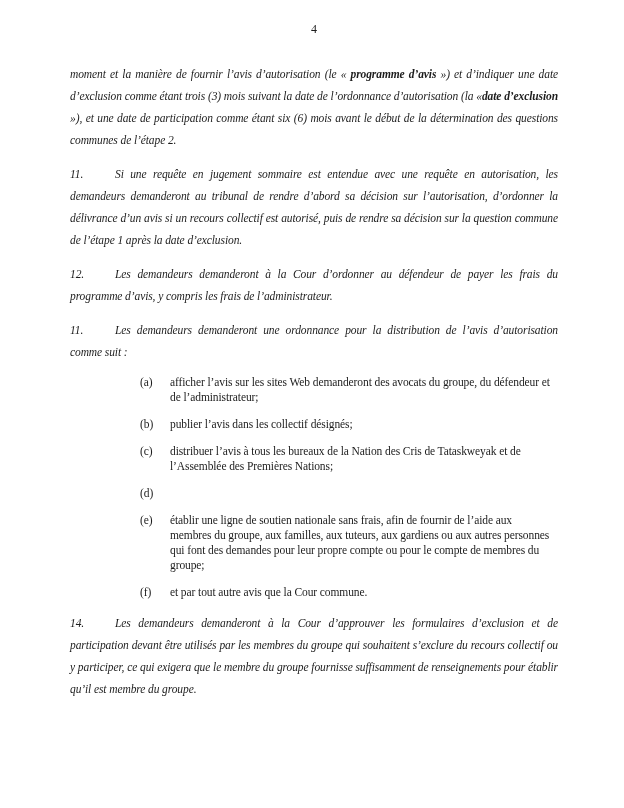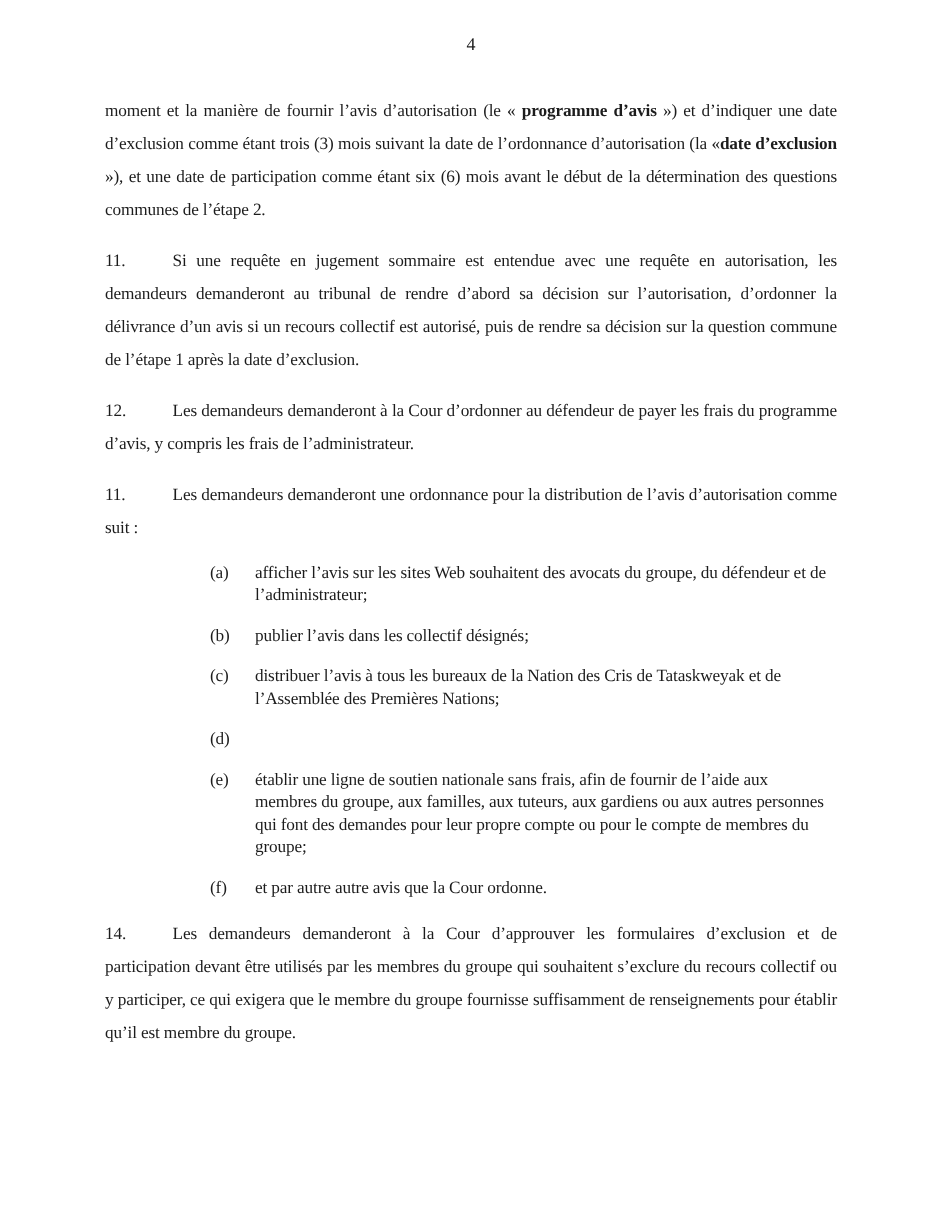--- a/index.html
+++ b/index.html
@@ -22,20 +22,21 @@
   }
   .page-number {
     text-align: center;
     margin: 0 0 26px 0;
     font-size: 12px;
   }
   .para {
     margin: 0 0 12px 0;
     line-height: 22px;
     text-align: justify;
+    font-style: italic;
   }
   .para .num {
     display: inline-block;
     width: 45px;
   }
   .para b {
     font-weight: bold;
   }
   .list {
     margin: 3px 0 12px 0;
@@ -60,37 +61,37 @@
 <div class="page">
   <div class="page-number">4</div>
   <div id="content">
       <p class="para cont"><span>moment et la manière de fournir l’avis d’autorisation (le « </span><b>programme d’avis</b><span> ») et d’indiquer une date d’exclusion comme étant trois (3) mois suivant la date de l’ordonnance d’autorisation (la «</span><b>date d’exclusion</b><span> »), et une date de participation comme étant six (6) mois avant le début de la détermination des questions communes de l’étape 2.</span></p>
       <p class="para numbered"><span class="num">11.</span><span>Si une requête en jugement sommaire est entendue avec une requête en autorisation, les demandeurs demanderont au tribunal de rendre d’abord sa décision sur l’autorisation, d’ordonner la délivrance d’un avis si un recours collectif est autorisé, puis de rendre sa décision sur la question commune de l’étape 1 après la date d’exclusion.</span></p>
       <p class="para numbered"><span class="num">12.</span><span>Les demandeurs demanderont à la Cour d’ordonner au défendeur de payer les frais du programme d’avis, y compris les frais de l’administrateur.</span></p>
       <p class="para numbered"><span class="num">11.</span><span>Les demandeurs demanderont une ordonnance pour la distribution de l’avis d’autorisation comme suit :</span></p>
       <div class="list">
         <div class="list-item">
           <span class="label">(a)</span>
-          <span class="itext">afficher l’avis sur les sites Web souhaitent des avocats du groupe, du défendeur et de l’administrateur;</span>
+          <span class="itext">afficher l’avis sur les sites Web demanderont des avocats du groupe, du défendeur et de l’administrateur;</span>
         </div>
         <div class="list-item">
           <span class="label">(b)</span>
           <span class="itext">publier l’avis dans les collectif désignés;</span>
         </div>
         <div class="list-item">
           <span class="label">(c)</span>
           <span class="itext">distribuer l’avis à tous les bureaux de la Nation des Cris de Tataskweyak et de l’Assemblée des Premières Nations;</span>
         </div>
         <div class="list-item">
           <span class="label">(d)</span>
         </div>
         <div class="list-item">
           <span class="label">(e)</span>
           <span class="itext">établir une ligne de soutien nationale sans frais, afin de fournir de l’aide aux membres du groupe, aux familles, aux tuteurs, aux gardiens ou aux autres personnes qui font des demandes pour leur propre compte ou pour le compte de membres du groupe;</span>
         </div>
         <div class="list-item">
           <span class="label">(f)</span>
-          <span class="itext">et par autre autre avis que la Cour ordonne.</span>
+          <span class="itext">et par tout autre avis que la Cour commune.</span>
         </div>
       </div>
       <p class="para numbered"><span class="num">14.</span><span>Les demandeurs demanderont à la Cour d’approuver les formulaires d’exclusion et de participation devant être utilisés par les membres du groupe qui souhaitent s’exclure du recours collectif ou y participer, ce qui exigera que le membre du groupe fournisse suffisamment de renseignements pour établir qu’il est membre du groupe.</span></p>
     </div>
 </div>
 
 </body></html>

